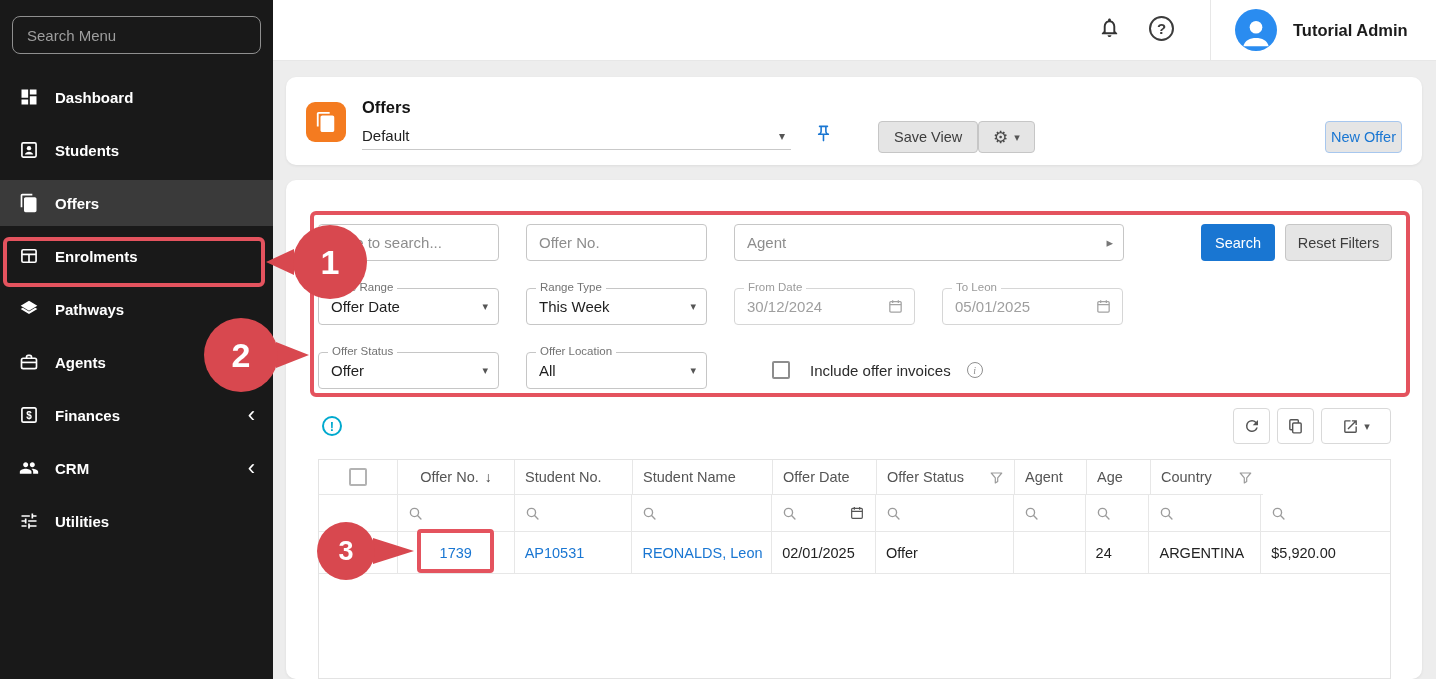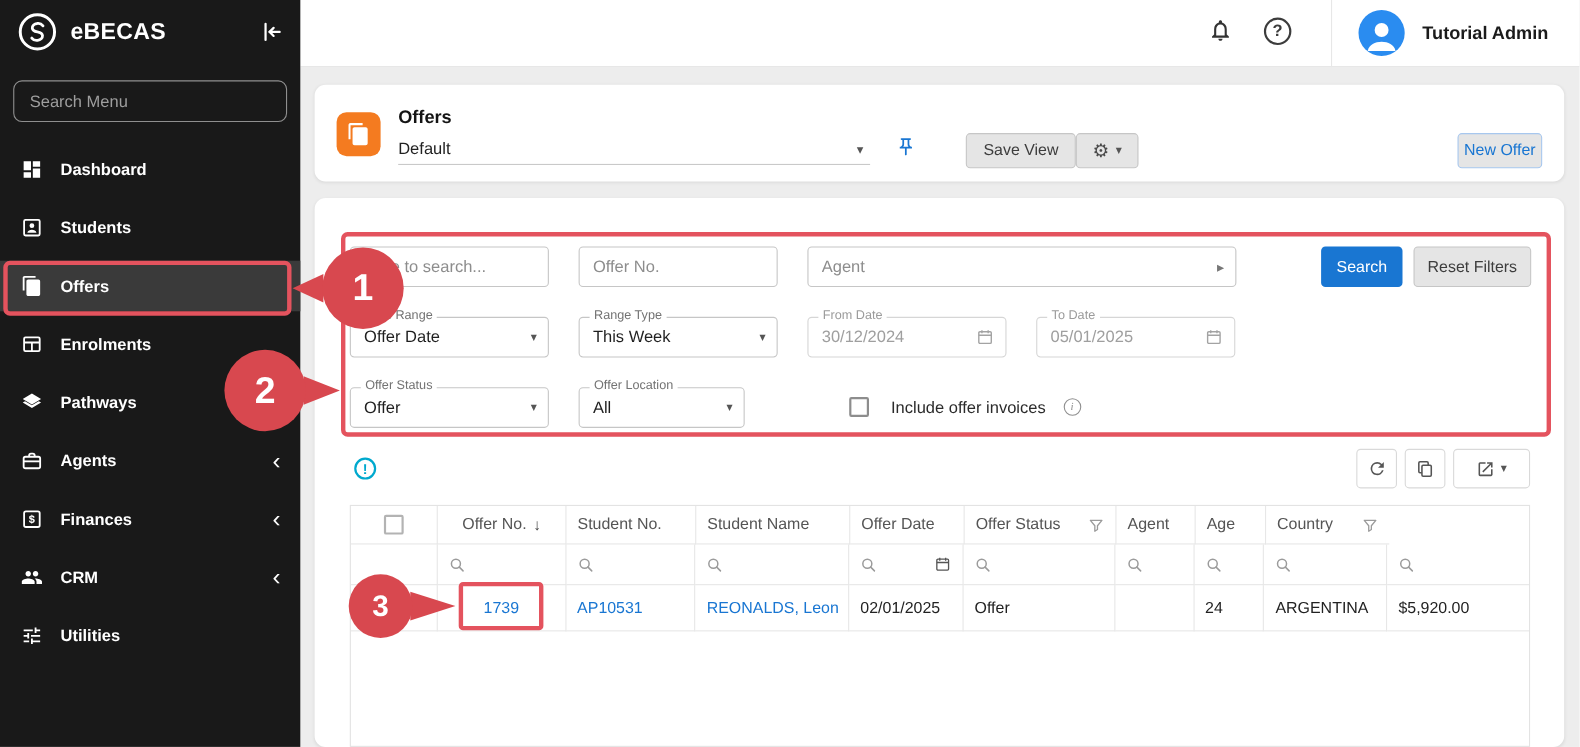--- a/index.html
+++ b/index.html
@@ -104,36 +104,20 @@
   #annC3{left:317px;top:522px;width:58px;height:58px;font-size:27px;}
   .ann-arrow{position:absolute;width:0;height:0;z-index:41;pointer-events:none;}
   #annA1{left:266px;top:249px;border-top:13px solid transparent;border-bottom:13px solid transparent;border-right:28px solid var(--annotation-circle,#d8484f);}
   #annA2{left:276px;top:342px;border-top:13px solid transparent;border-bottom:13px solid transparent;border-left:33px solid var(--annotation-circle,#d8484f);}
   #annA3{left:373px;top:538px;border-top:13px solid transparent;border-bottom:13px solid transparent;border-left:41px solid var(--annotation-circle,#d8484f);}
 </style>
 </head>
 <body>
 
 <div id="sidebar">
-  <div class="sb-header">
-    <span style="display:flex;">
-      <svg width="36" height="36" viewBox="0 0 24 24">
-          <circle cx="12" cy="12" r="10.4" fill="none" stroke="#fff" stroke-width="1.8"></circle>
-          <path d="M15.4 8.3c-.8-1-2.1-1.6-3.5-1.4-1.8.2-3.1 1.4-3 2.8.1 1.3 1.3 2 3.1 2.3 1.8.3 3 1 3.1 2.3.1 1.4-1.2 2.6-3 2.8-1.4.2-2.7-.4-3.5-1.4" fill="none" stroke="#fff" stroke-width="1.7" stroke-linecap="round"></path>
-        </svg>
-    </span>
-    <span class="sb-title">eBECAS</span>
-    <span class="sb-collapse">
-      <svg width="22" height="22" viewBox="0 0 24 24" fill="none" stroke="#fff" stroke-width="2.2" stroke-linecap="round" stroke-linejoin="round">
-          <path d="M7 4v16"></path>
-          <path d="M21 12H11"></path>
-          <path d="M15 8l-4 4 4 4"></path>
-        </svg>
-    </span>
-  </div>
   <div class="sb-search">
     <input type="text" placeholder="Search Menu" style="">
   </div>
   <div class="menu">
     <div class="mi">
       <span class="ic">
           <svg width="20" height="20" viewBox="0 0 24 24">
             <path fill="#fff" d="M3 13h8V3H3v10zm0 8h8v-6H3v6zm10 0h8V11h-8v10zm0-18v6h8V3h-8z"></path>
           </svg>
         </span>
@@ -285,36 +269,36 @@
     <span class="flabel">From Date</span>
     <span class="val">30/12/2024</span>
     <span class="caret" style="display:flex;">
         <svg width="17" height="17" viewBox="0 0 24 24">
           <rect x="4" y="5" width="16" height="15" rx="1.5" fill="none" stroke="#a3a3a3" stroke-width="1.8"></rect>
           <path d="M4 9.5h16M8 3v4M16 3v4" stroke="#a3a3a3" stroke-width="1.8"></path>
         </svg>
       </span>
   </div>
   <div class="sel disabled" style="left:656px;top:108px;width:181px;">
-    <span class="flabel">To Date</span>
+    <span class="flabel">To Leon</span>
     <span class="val">05/01/2025</span>
     <span class="caret" style="display:flex;">
         <svg width="17" height="17" viewBox="0 0 24 24">
           <rect x="4" y="5" width="16" height="15" rx="1.5" fill="none" stroke="#a3a3a3" stroke-width="1.8"></rect>
           <path d="M4 9.5h16M8 3v4M16 3v4" stroke="#a3a3a3" stroke-width="1.8"></path>
         </svg>
       </span>
   </div>
 
   <div class="sel" style="left:32px;top:172px;width:181px;">
     <span class="flabel">Offer Status</span>
     <span class="val">Offer</span>
     <span class="caret">▾</span>
   </div>
-  <div class="sel" style="left:240px;top:172px;width:151px;">
+  <div class="sel" style="left:240px;top:172px;width:181px;">
     <span class="flabel">Offer Location</span>
     <span class="val">All</span>
     <span class="caret">▾</span>
   </div>
   <div class="inc">
     <span class="cb"></span>
     <span class="lbl">Include offer invoices</span>
     <span class="info-i">i</span>
   </div>
 

